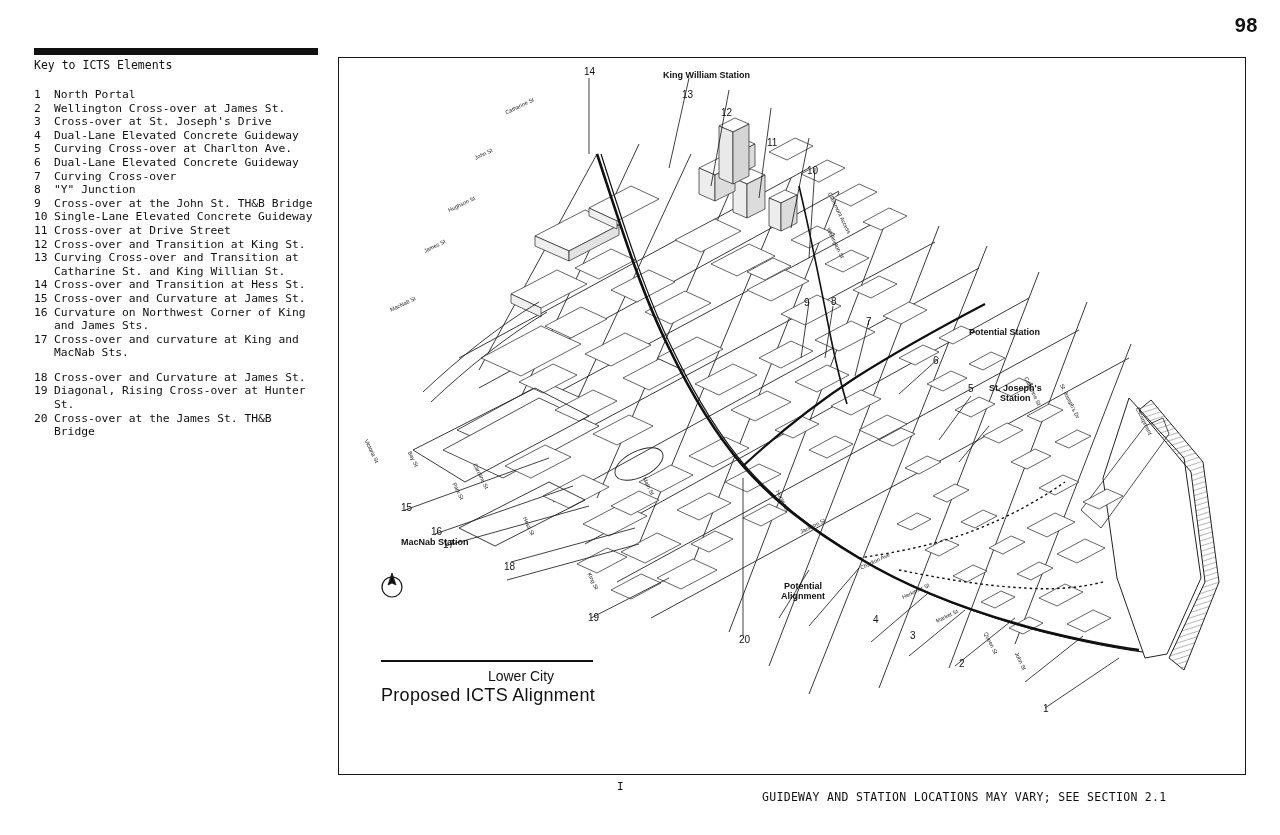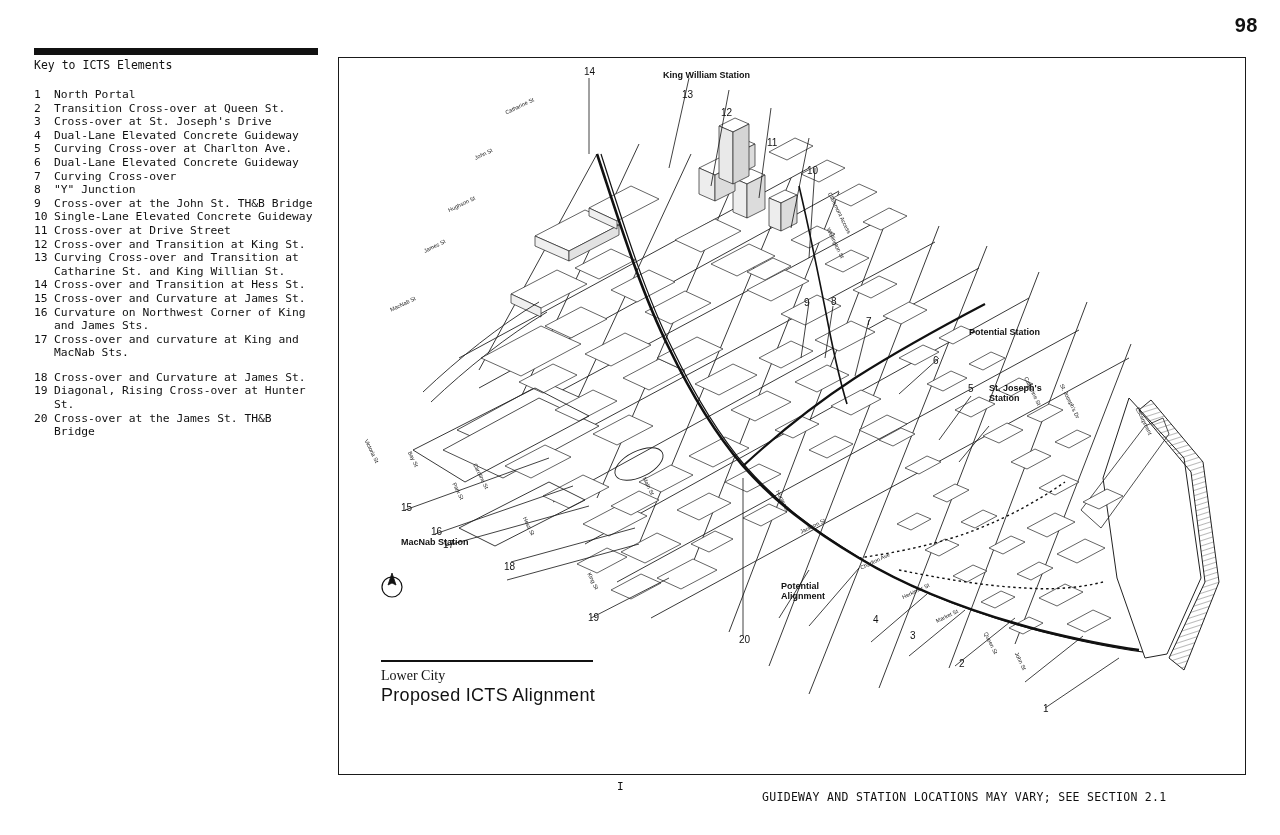--- a/index.html
+++ b/index.html
@@ -96,23 +96,24 @@
     font-size: 14px;
   }
   .caption-line1 b { font-weight: bold; }
   .caption-rule {
     width: 212px;
     height: 1.6px;
     background: #111;
     margin: 3px 0 5px 0;
   }
   .caption-sub {
-    font-family: Liberation Serif, serif;
+    font-family: Liberation Sans, sans-serif;
     font-size: 14px;
     line-height: 18px;
+    text-align: center;
   }
   .caption-main {
     font-family: "Liberation Sans", sans-serif;
     font-size: 18px;
     font-weight: normal;
     letter-spacing: 0.3px;
   }
 
   
   .north-arrow {
@@ -124,21 +125,21 @@
   }
 
   
   .maplabel {
     position: absolute;
     font-family: "Liberation Sans", sans-serif;
     font-size: 8.5px;
     color: #111;
     white-space: nowrap;
   }
-  .maplabel.bold { font-weight: bold; font-size: 9px; }
+  .maplabel.bold { font-weight: bold; font-size: 9px; text-align: center; }
   .callout-num {
     position: absolute;
     font-family: "Liberation Sans", sans-serif;
     font-size: 10px;
     color: #111;
   }
   .street {
     position: absolute;
     font-family: "Liberation Sans", sans-serif;
     font-size: 5.6px;
@@ -173,21 +174,21 @@
   <div class="key-block">
     <div class="key-rule"></div>
     <div class="key-title">Key to ICTS Elements</div>
     <div class="key-list">
       <div class="key-item">
           <span class="key-num">1</span>
           <span class="key-text">North Portal</span>
         </div>
       <div class="key-item">
           <span class="key-num">2</span>
-          <span class="key-text">Transition Cross-over at Queen St.</span>
+          <span class="key-text">Wellington Cross-over at James St.</span>
         </div>
       <div class="key-item">
           <span class="key-num">3</span>
           <span class="key-text">Cross-over at St. Joseph's Drive</span>
         </div>
       <div class="key-item">
           <span class="key-num">4</span>
           <span class="key-text">Dual-Lane Elevated Concrete Guideway</span>
         </div>
       <div class="key-item">

